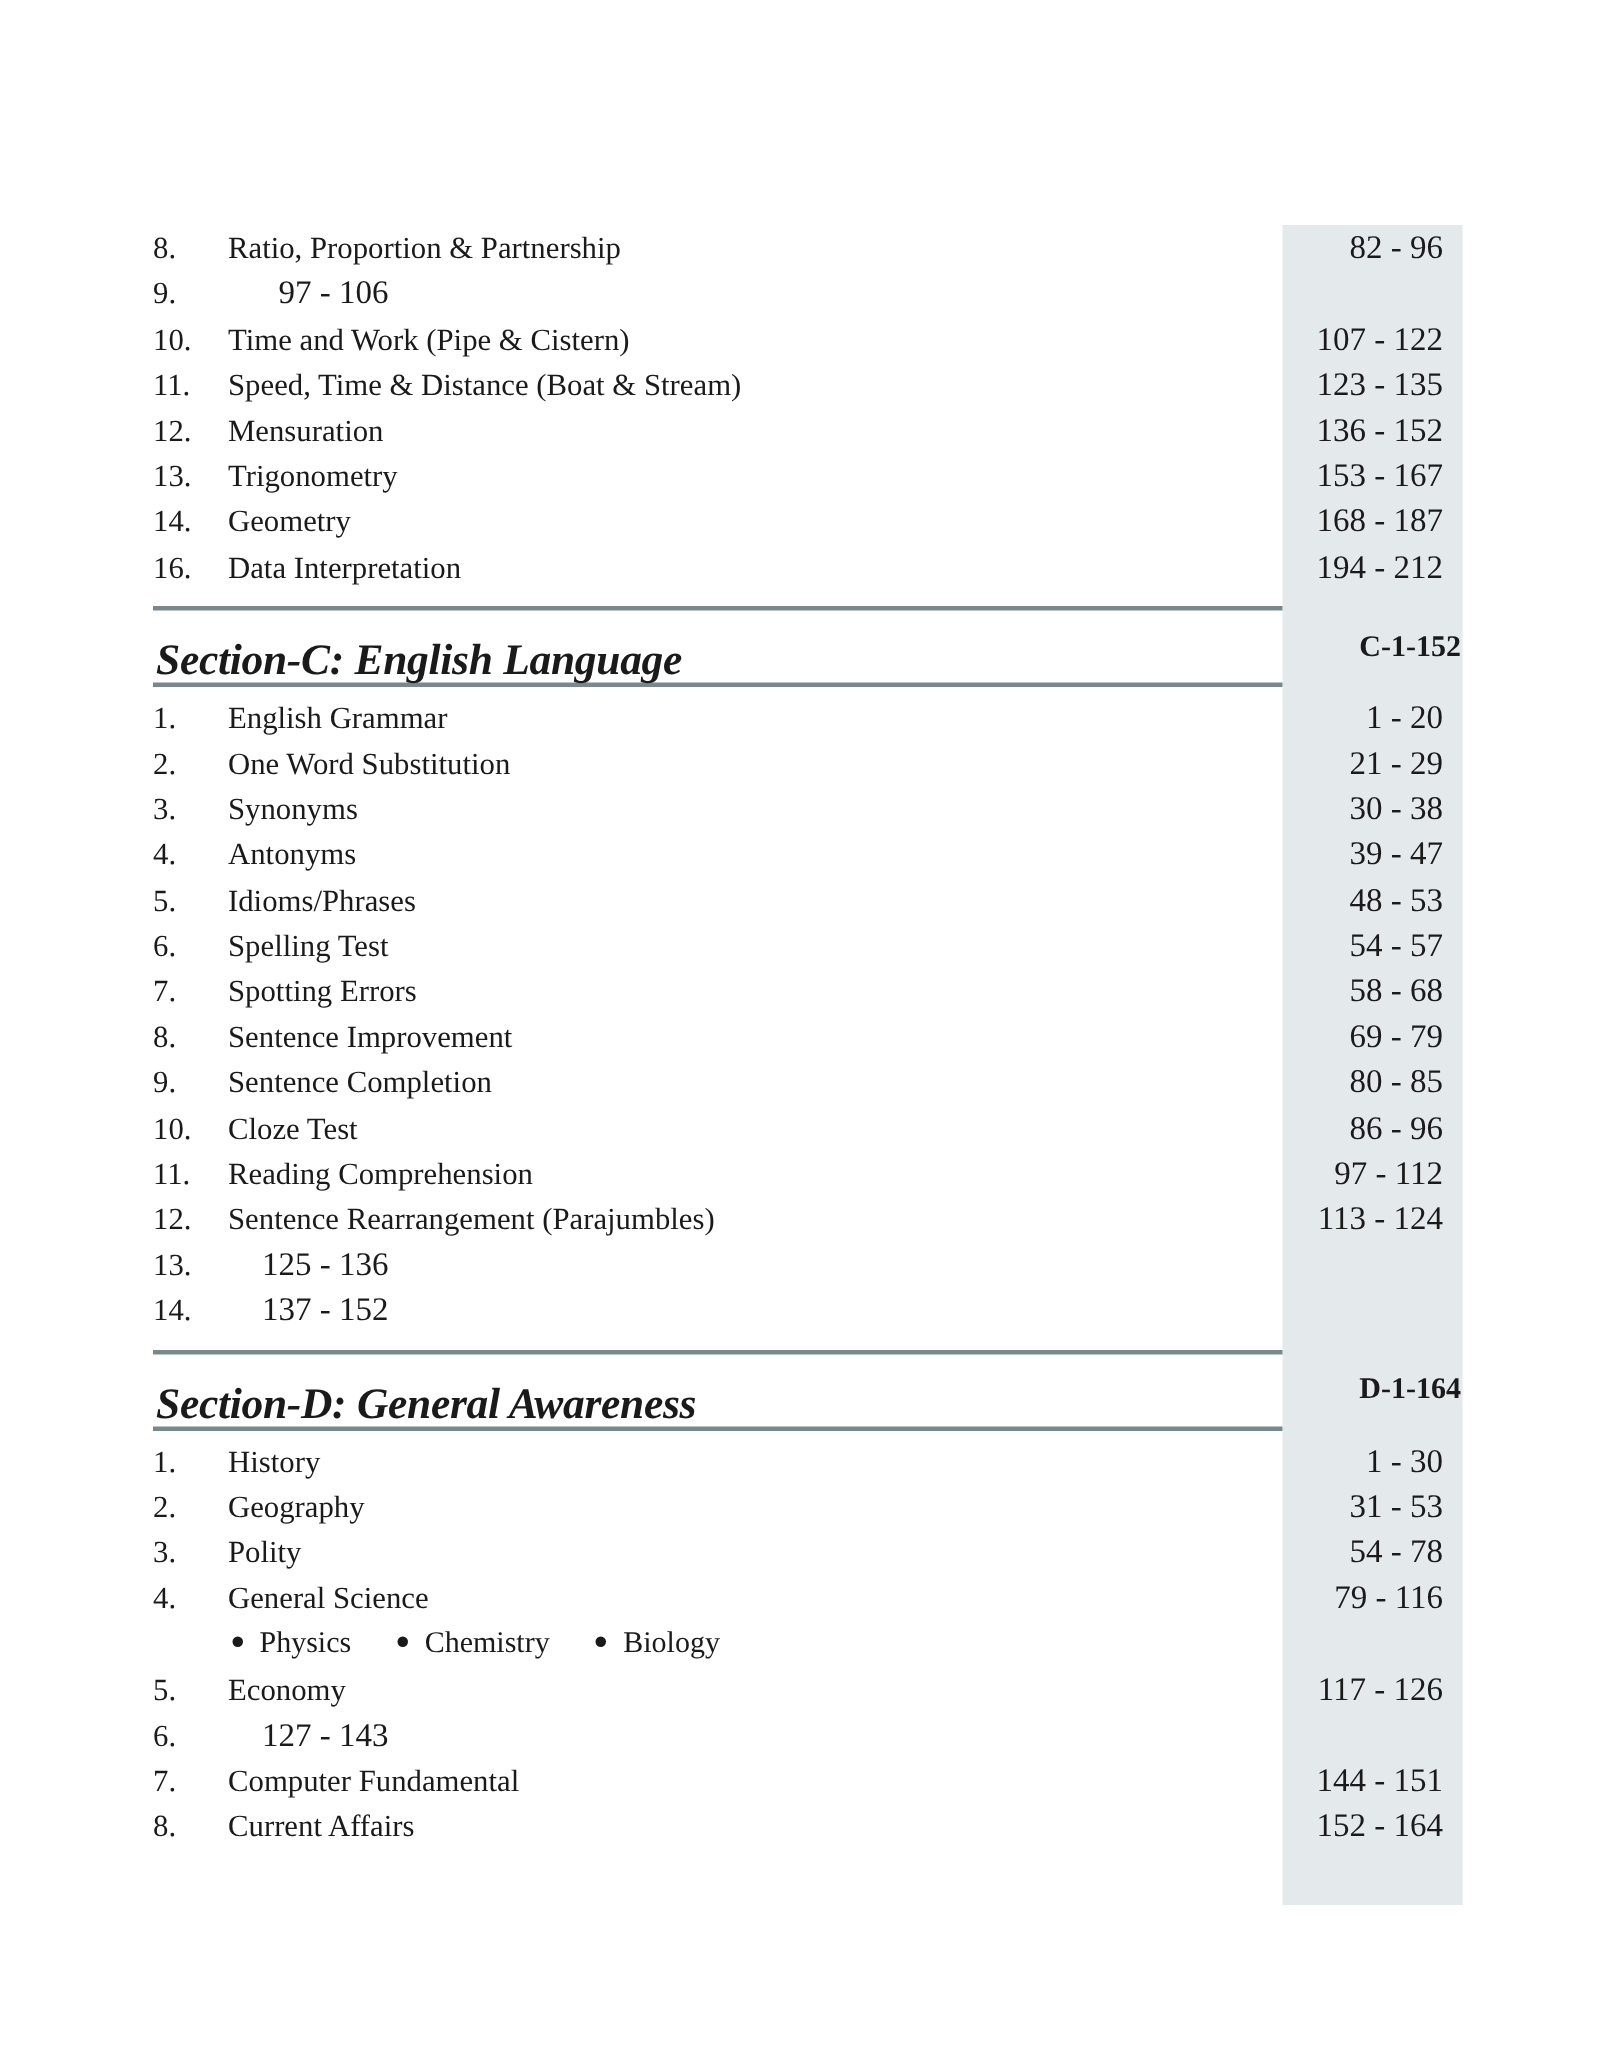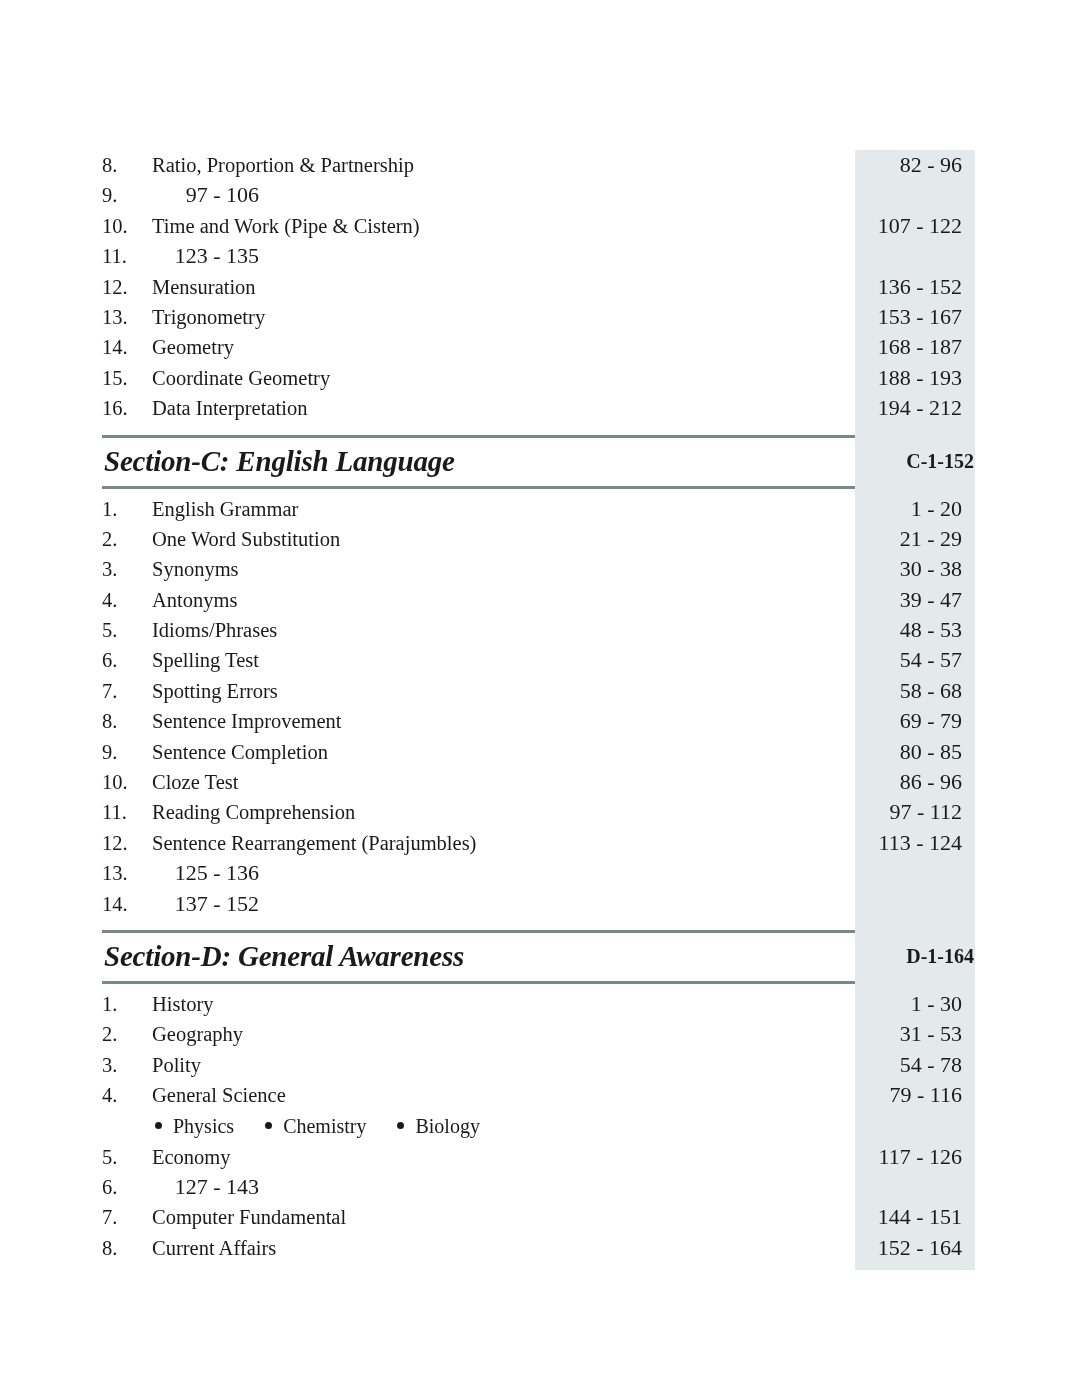--- a/index.html
+++ b/index.html
@@ -115,21 +115,21 @@
     height: 54px;
     margin-top: 11px;
     margin-bottom: 5px;
   }
   .section-head .head-main {
     flex: 1 1 auto;
     position: relative;
     border-top: 3px solid #77898b;
     border-bottom: 3px solid #77898b;
     display: flex;
-    align-items: center;
+    align-items: flex-end;
   }
   .section-head .head-title {
     font-size: 29px;
     font-weight: bold;
     font-style: italic;
     line-height: 1;
     letter-spacing: -0.2px;
     white-space: nowrap;
     padding-left: 2px;
   }
@@ -164,41 +164,37 @@
         <div class="num">9.</div>
         <div class="pages">97 - 106</div>
       </div>
       <div class="row">
         <div class="num">10.</div>
         <div class="title">Time and Work (Pipe &amp; Cistern)</div>
         <div class="pages">107 - 122</div>
       </div>
       <div class="row">
         <div class="num">11.</div>
+        <div class="title">Speed, Time &amp; Distance (Boat &amp; Stream)</div>
         <div class="pages">123 - 135</div>
       </div>
       <div class="row">
         <div class="num">12.</div>
         <div class="title">Mensuration</div>
         <div class="pages">136 - 152</div>
       </div>
       <div class="row">
         <div class="num">13.</div>
         <div class="title">Trigonometry</div>
         <div class="pages">153 - 167</div>
       </div>
       <div class="row">
         <div class="num">14.</div>
         <div class="title">Geometry</div>
         <div class="pages">168 - 187</div>
-      </div>
-      <div class="row">
-        <div class="num">15.</div>
-        <div class="title">Coordinate Geometry</div>
-        <div class="pages">188 - 193</div>
       </div>
       <div class="row">
         <div class="num">16.</div>
         <div class="title">Data Interpretation</div>
         <div class="pages">194 - 212</div>
       </div>
       <div class="section-head">
         <div class="head-main">
           <div class="head-title">Section-C: English Language</div>
         </div>

